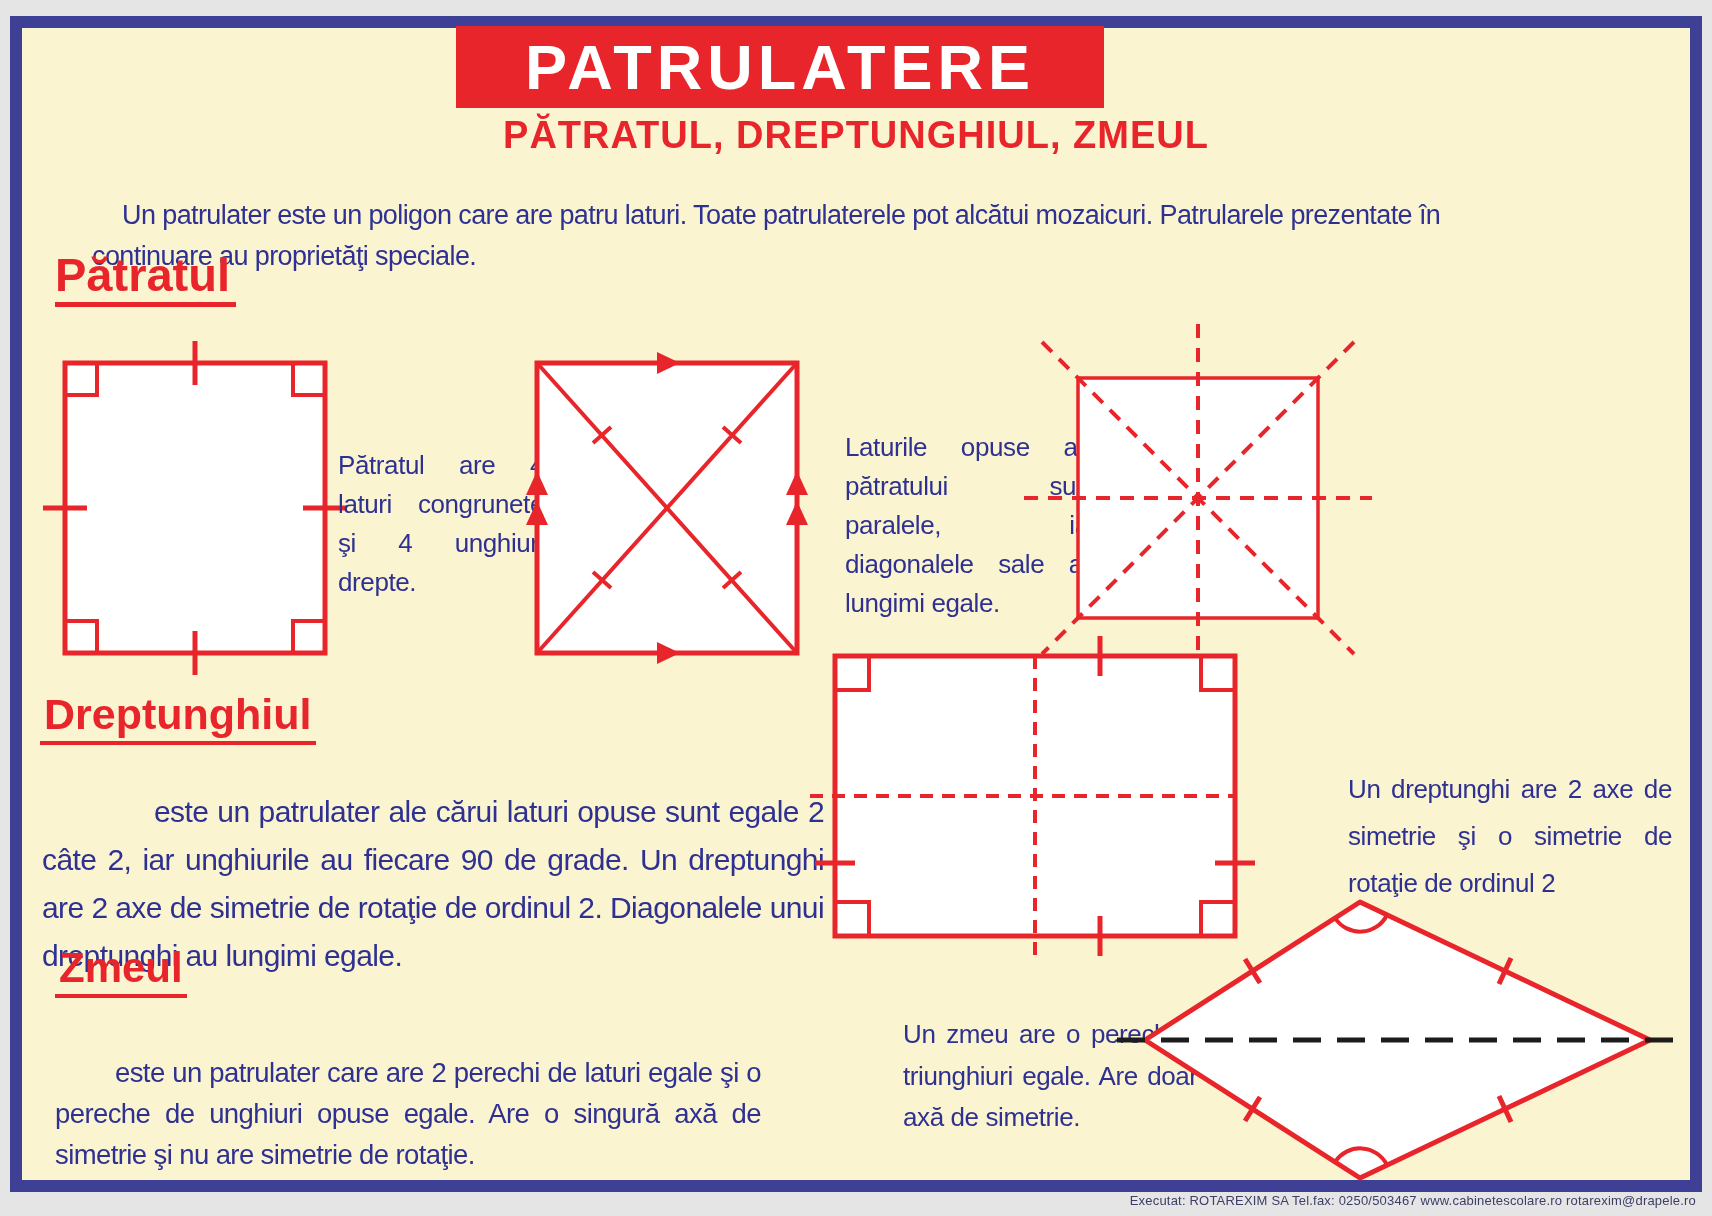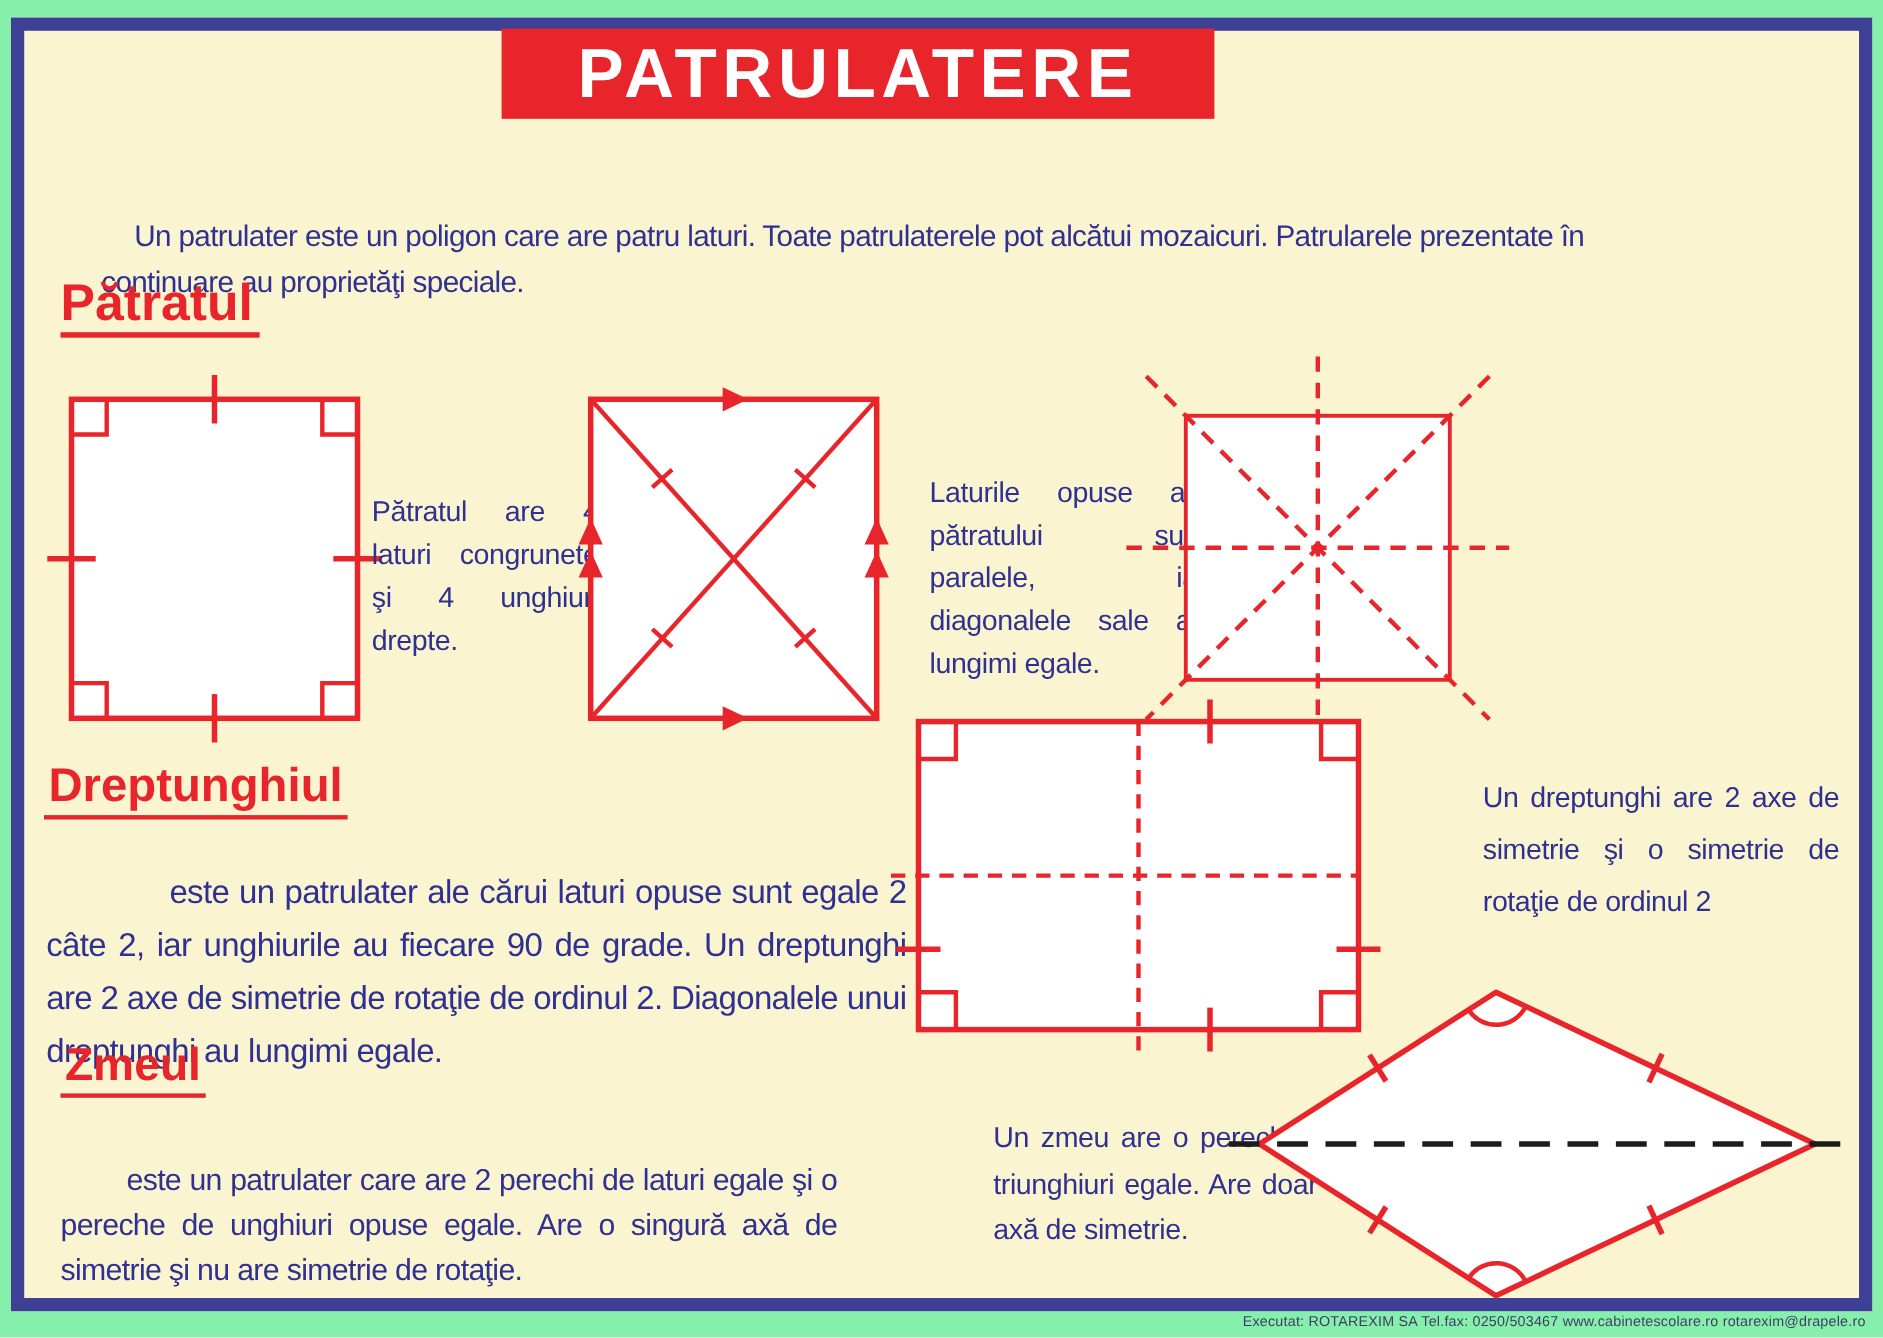--- a/index.html
+++ b/index.html
@@ -1,17 +1,17 @@
 <!DOCTYPE html>
 <html><head>
 <meta charset="utf-8">
 <style>
   html,body { margin:0; padding:0; background:#ffffff; }
   #poster {
-    position:relative; width:1712px; height:1216px; background:#86efac;
+    position:relative; width:1712px; height:1216px; background:#e5e5e5;
     font-family:"Liberation Sans", sans-serif; overflow:hidden;
   }
   .frame {
     position:absolute; left:10px; top:16px; width:1692px; height:1176px;
     border:12px solid #3E4095; background:#FBF4D0; box-sizing:border-box;
   }
   .banner {
     position:absolute; left:456px; top:26px; width:648px; height:82px;
     background:#E8252A; display:flex; align-items:center; justify-content:center;
   }
@@ -51,37 +51,38 @@
   }
   .zmeul-head { position:absolute; left:55px; top:944px; font-size:42px; }
   .zmeul-para {
     position:absolute; left:55px; top:1024px; width:706px;
     color:#2E3192; font-size:27.5px; line-height:1.5; text-align:justify;
     text-indent:60px; letter-spacing:-0.6px;
   }
   #cap1 { left:338px; top:420px; width:206px; }
   #cap2 { left:845px; top:402px; width:252px; }
   #cap3 { left:1478px; top:402px; width:222px; }
-  #cap-rect { left:1348px; top:676px; width:324px; line-height:1.8; }
+  #cap-rect { left:1348px; top:740px; width:324px; line-height:1.8; }
   #cap-kite { left:903px; top:988px; width:318px; line-height:1.6; }
   .footer {
     position:absolute; right:16px; top:1193px; font-size:13px; color:#3d3e66; letter-spacing:0.2px;
   }
 </style>
 </head>
 <body>
 
 <div id="poster">
 
   <div class="frame"></div>
 
   <div class="banner">
     <span class="banner-title">PATRULATERE</span>
   </div>
 
+  <div class="subtitle">PĂTRATUL, DREPTUNGHIUL, ZMEUL</div>
 
   <p class="intro">Un patrulater este un poligon care are patru laturi. Toate patrulaterele pot alcătui mozaicuri. Patrularele prezentate în continuare au proprietăţi speciale.</p>
 
   <div class="sq-section">
     <span class="sq-heading">Pătratul</span>
   </div>
 
   <svg class="diagram" style="left:40px; top:335px;" width="310" height="345" viewBox="0 0 310 345">
     <rect x="25" y="28" width="260" height="290" fill="#ffffff" stroke="#E8252A" stroke-width="5"></rect>
     <polyline points="25,60 57,60 57,28" fill="none" stroke="#E8252A" stroke-width="4"></polyline>

